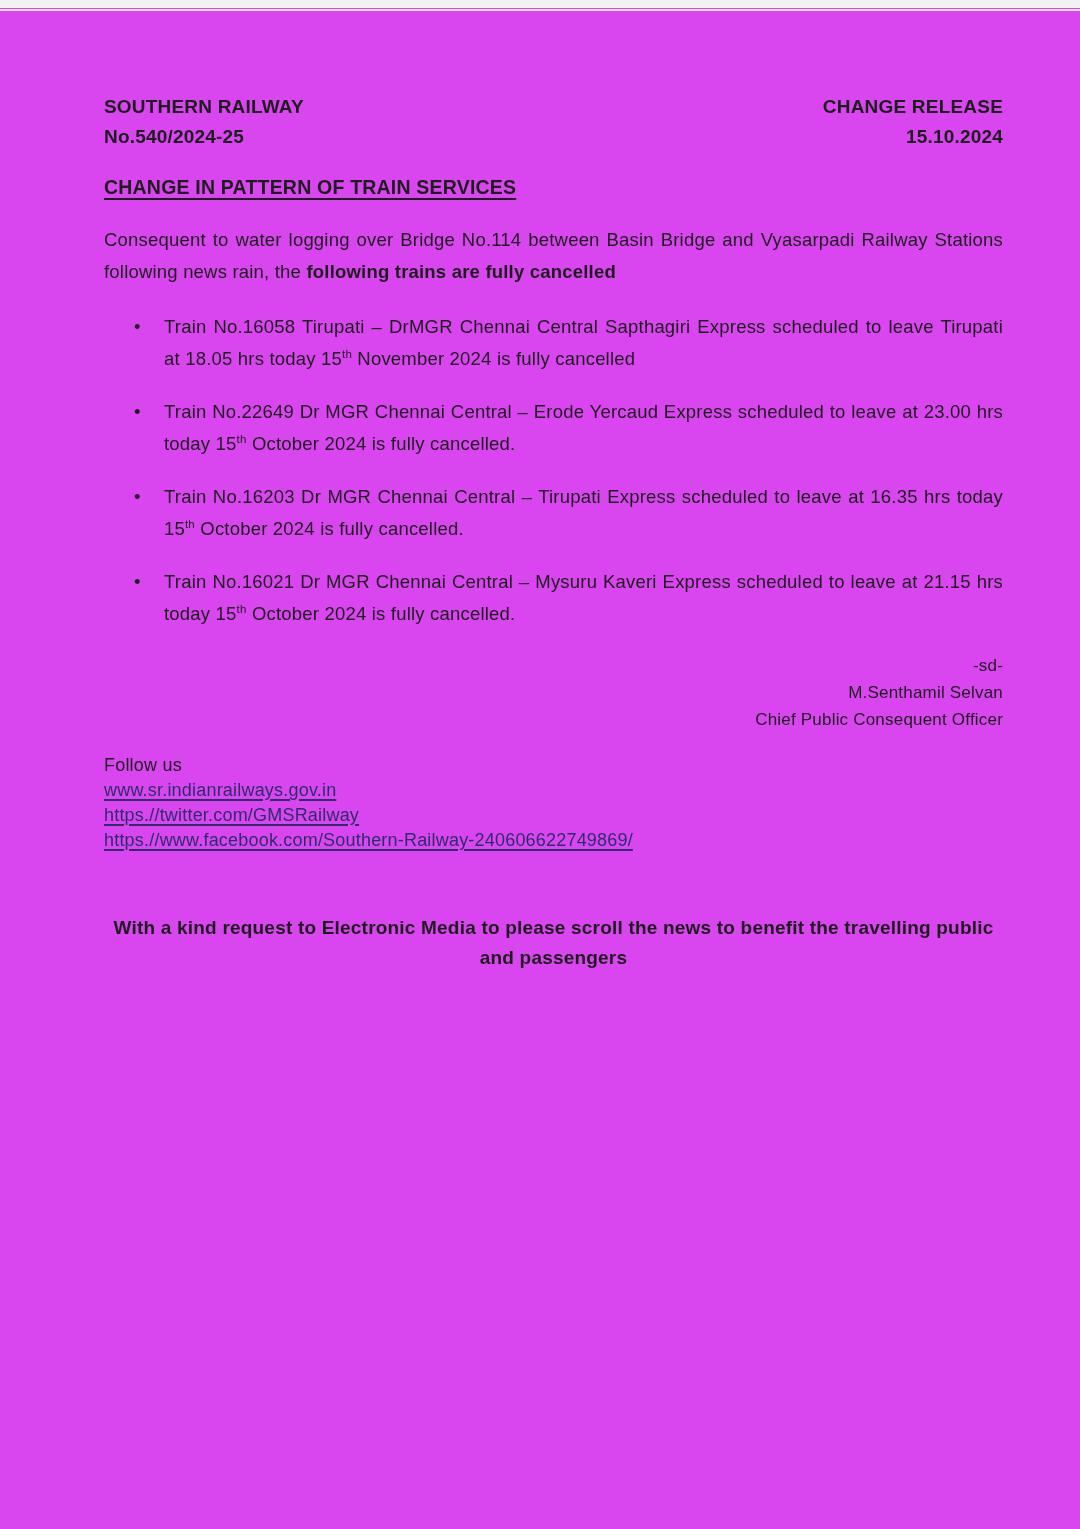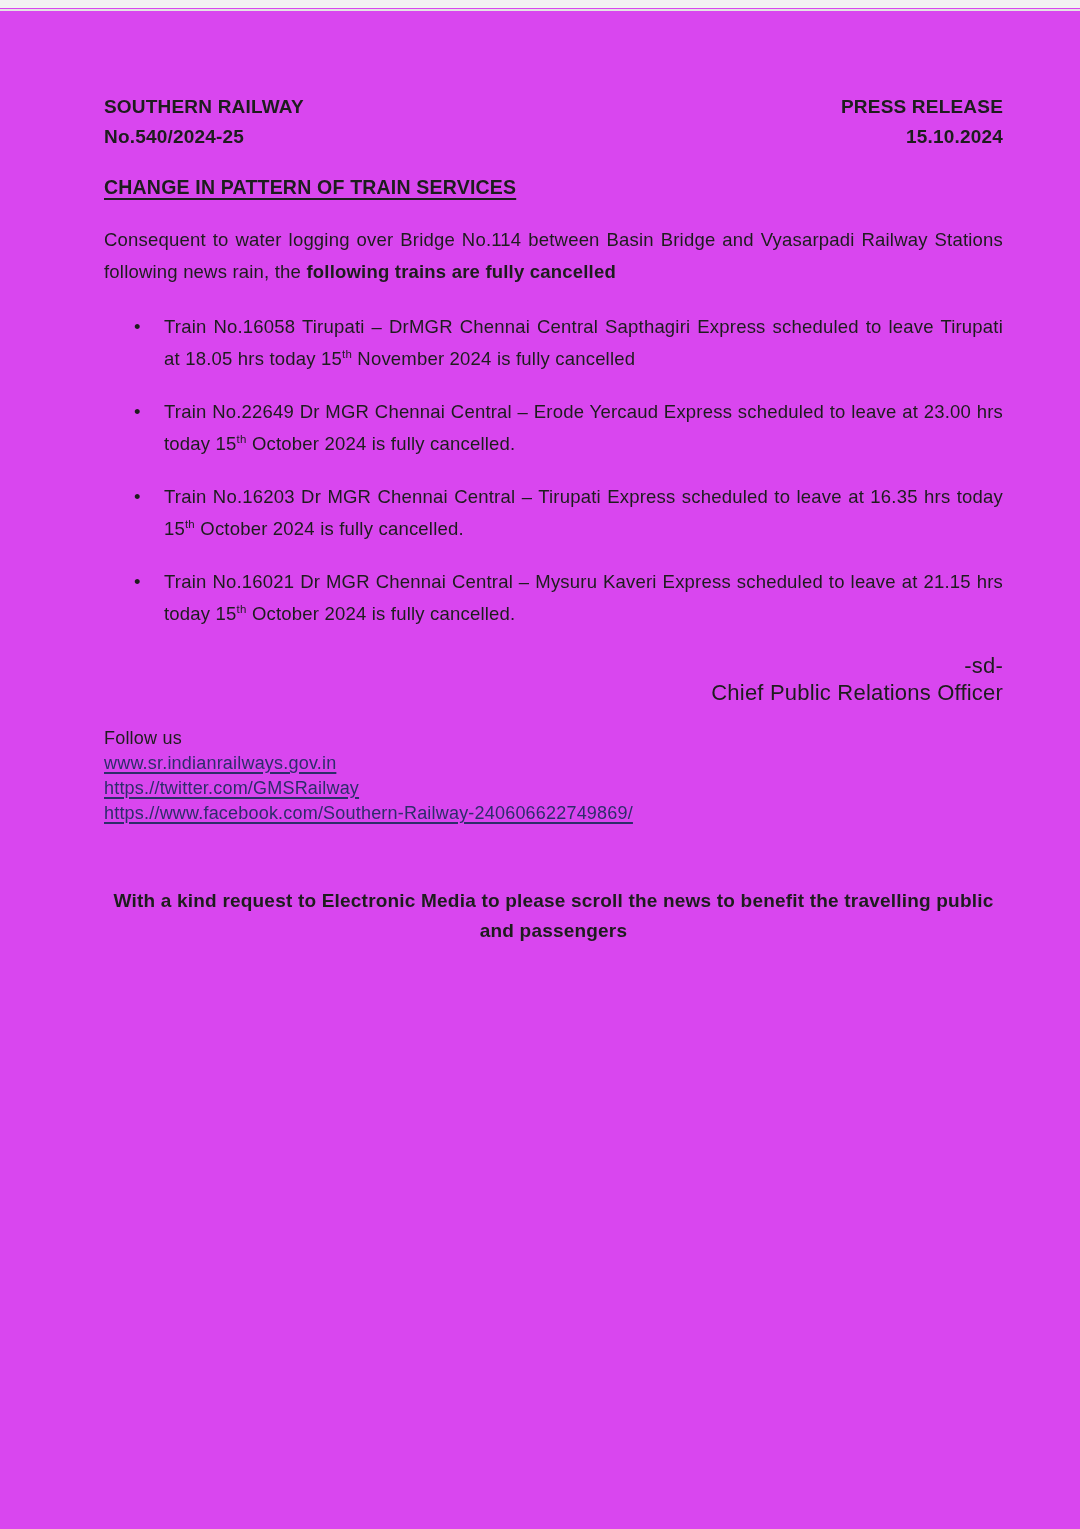--- a/index.html
+++ b/index.html
@@ -19,38 +19,38 @@
   .hdr-right{text-align:right;}
   .title{margin:22px 0 0 0;text-align:left;font-size:19.5px;font-weight:700;line-height:26px;}
   .title .u{text-decoration:underline;text-decoration-thickness:2px;text-underline-offset:4px;}
   .intro{margin:24px 0 0 0;font-size:18.5px;line-height:32px;text-align:justify;}
   .emph{font-weight:700;text-decoration-thickness:2px;text-underline-offset:4px;}
   .bullets{list-style:none;margin:23px 0 0 0;padding:0;}
   .bullet{display:flex;margin:0 0 21px 0;padding-left:30px;font-size:18.5px;line-height:32px;}
   .dot{flex:0 0 30px;text-align:left;}
   .btxt{flex:1 1 auto;display:block;text-align:justify;}
   sup{font-size:0.62em;line-height:0;vertical-align:super;}
-  .sig{margin-top:22px;text-align:right;font-size:22px;line-height:27px;}
+  .sig{margin-top:22px;text-align:right;font-size:17px;line-height:27px;}
   .follow{margin-top:20px;font-size:18px;line-height:25px;}
   .link{color:var(--link,#2d2d6b);text-decoration:underline;text-decoration-thickness:1.5px;text-underline-offset:3px;}
   .note{margin:60px auto 0 auto;max-width:880px;text-align:center;font-size:19px;line-height:30px;font-weight:700;}
 </style>
 </head>
 <body>
 
 <div class="page">
   <div class="topline"></div>
 
   <header class="hdr">
     <div class="hdr-left">
       <div>SOUTHERN RAILWAY</div>
       <div>No.540/2024-25</div>
     </div>
     <div class="hdr-right">
-      <div>PRESS RELEASE</div>
+      <div>CHANGE RELEASE</div>
       <div>15.10.2024</div>
     </div>
   </header>
 
   <h1 class="title"><span class="u">CHANGE IN PATTERN OF TRAIN SERVICES</span></h1>
 
   <p class="intro"><span>Consequent to water logging over Bridge No.114 between Basin Bridge and Vyasarpadi Railway Stations following news rain, the </span><span class="emph">following trains are fully cancelled</span></p>
 
   <ul class="bullets">
     <li class="bullet">
@@ -66,21 +66,22 @@
       <span class="btxt"><span>Train No.16203 Dr MGR Chennai Central – Tirupati Express scheduled to leave at 16.35 hrs today 15</span><sup>th</sup><span> October 2024 is fully cancelled.</span></span>
     </li>
     <li class="bullet">
       <span class="dot">•</span>
       <span class="btxt"><span>Train No.16021 Dr MGR Chennai Central – Mysuru Kaveri  Express scheduled to leave at 21.15 hrs today 15</span><sup>th</sup><span> October 2024 is fully cancelled.</span></span>
     </li>
   </ul>
 
   <div class="sig">
     <div>-sd-</div>
-    <div>Chief Public Relations Officer</div>
+    <div>M.Senthamil Selvan</div>
+    <div>Chief Public Consequent Officer</div>
   </div>
 
   <div class="follow">
     <div>Follow us</div>
     <div><a href="#" class="link">www.sr.indianrailways.gov.in</a></div>
     <div><a href="#" class="link">https.//twitter.com/GMSRailway</a></div>
     <div><a href="#" class="link">https.//www.facebook.com/Southern-Railway-240606622749869/</a></div>
   </div>
 
   <p class="note">With a kind request to Electronic Media to please scroll the news to benefit the travelling public and passengers</p>

